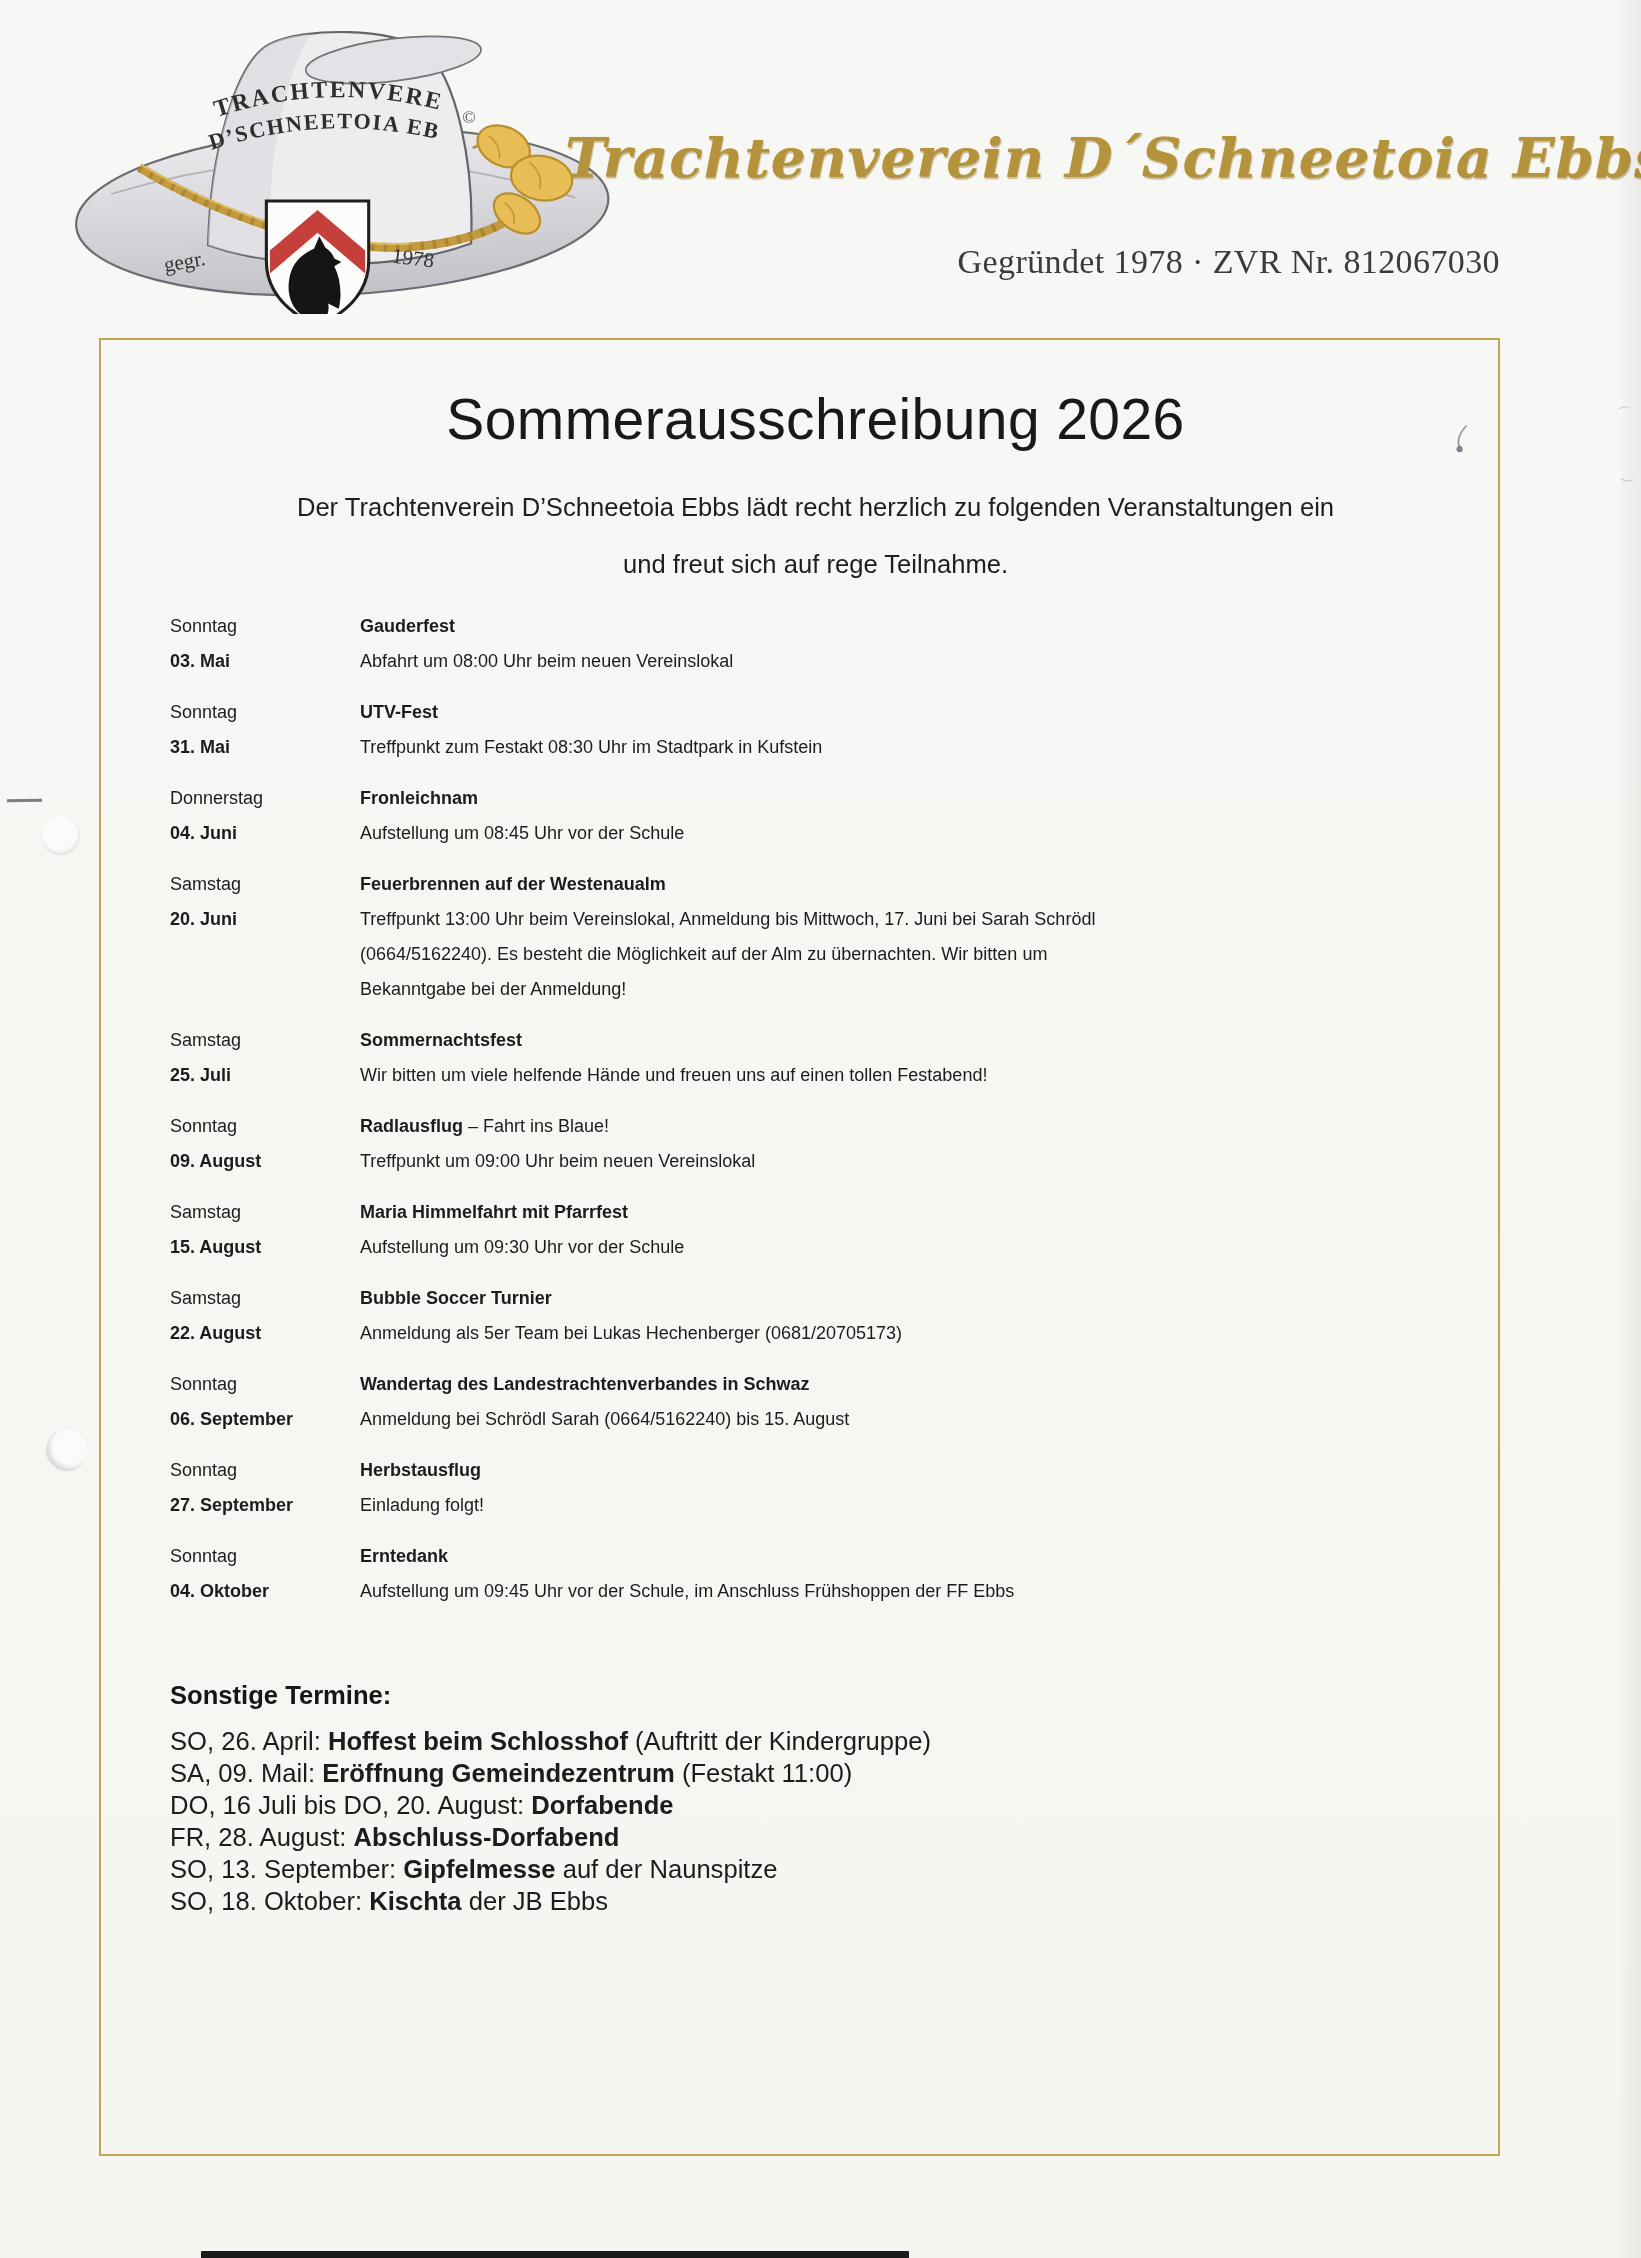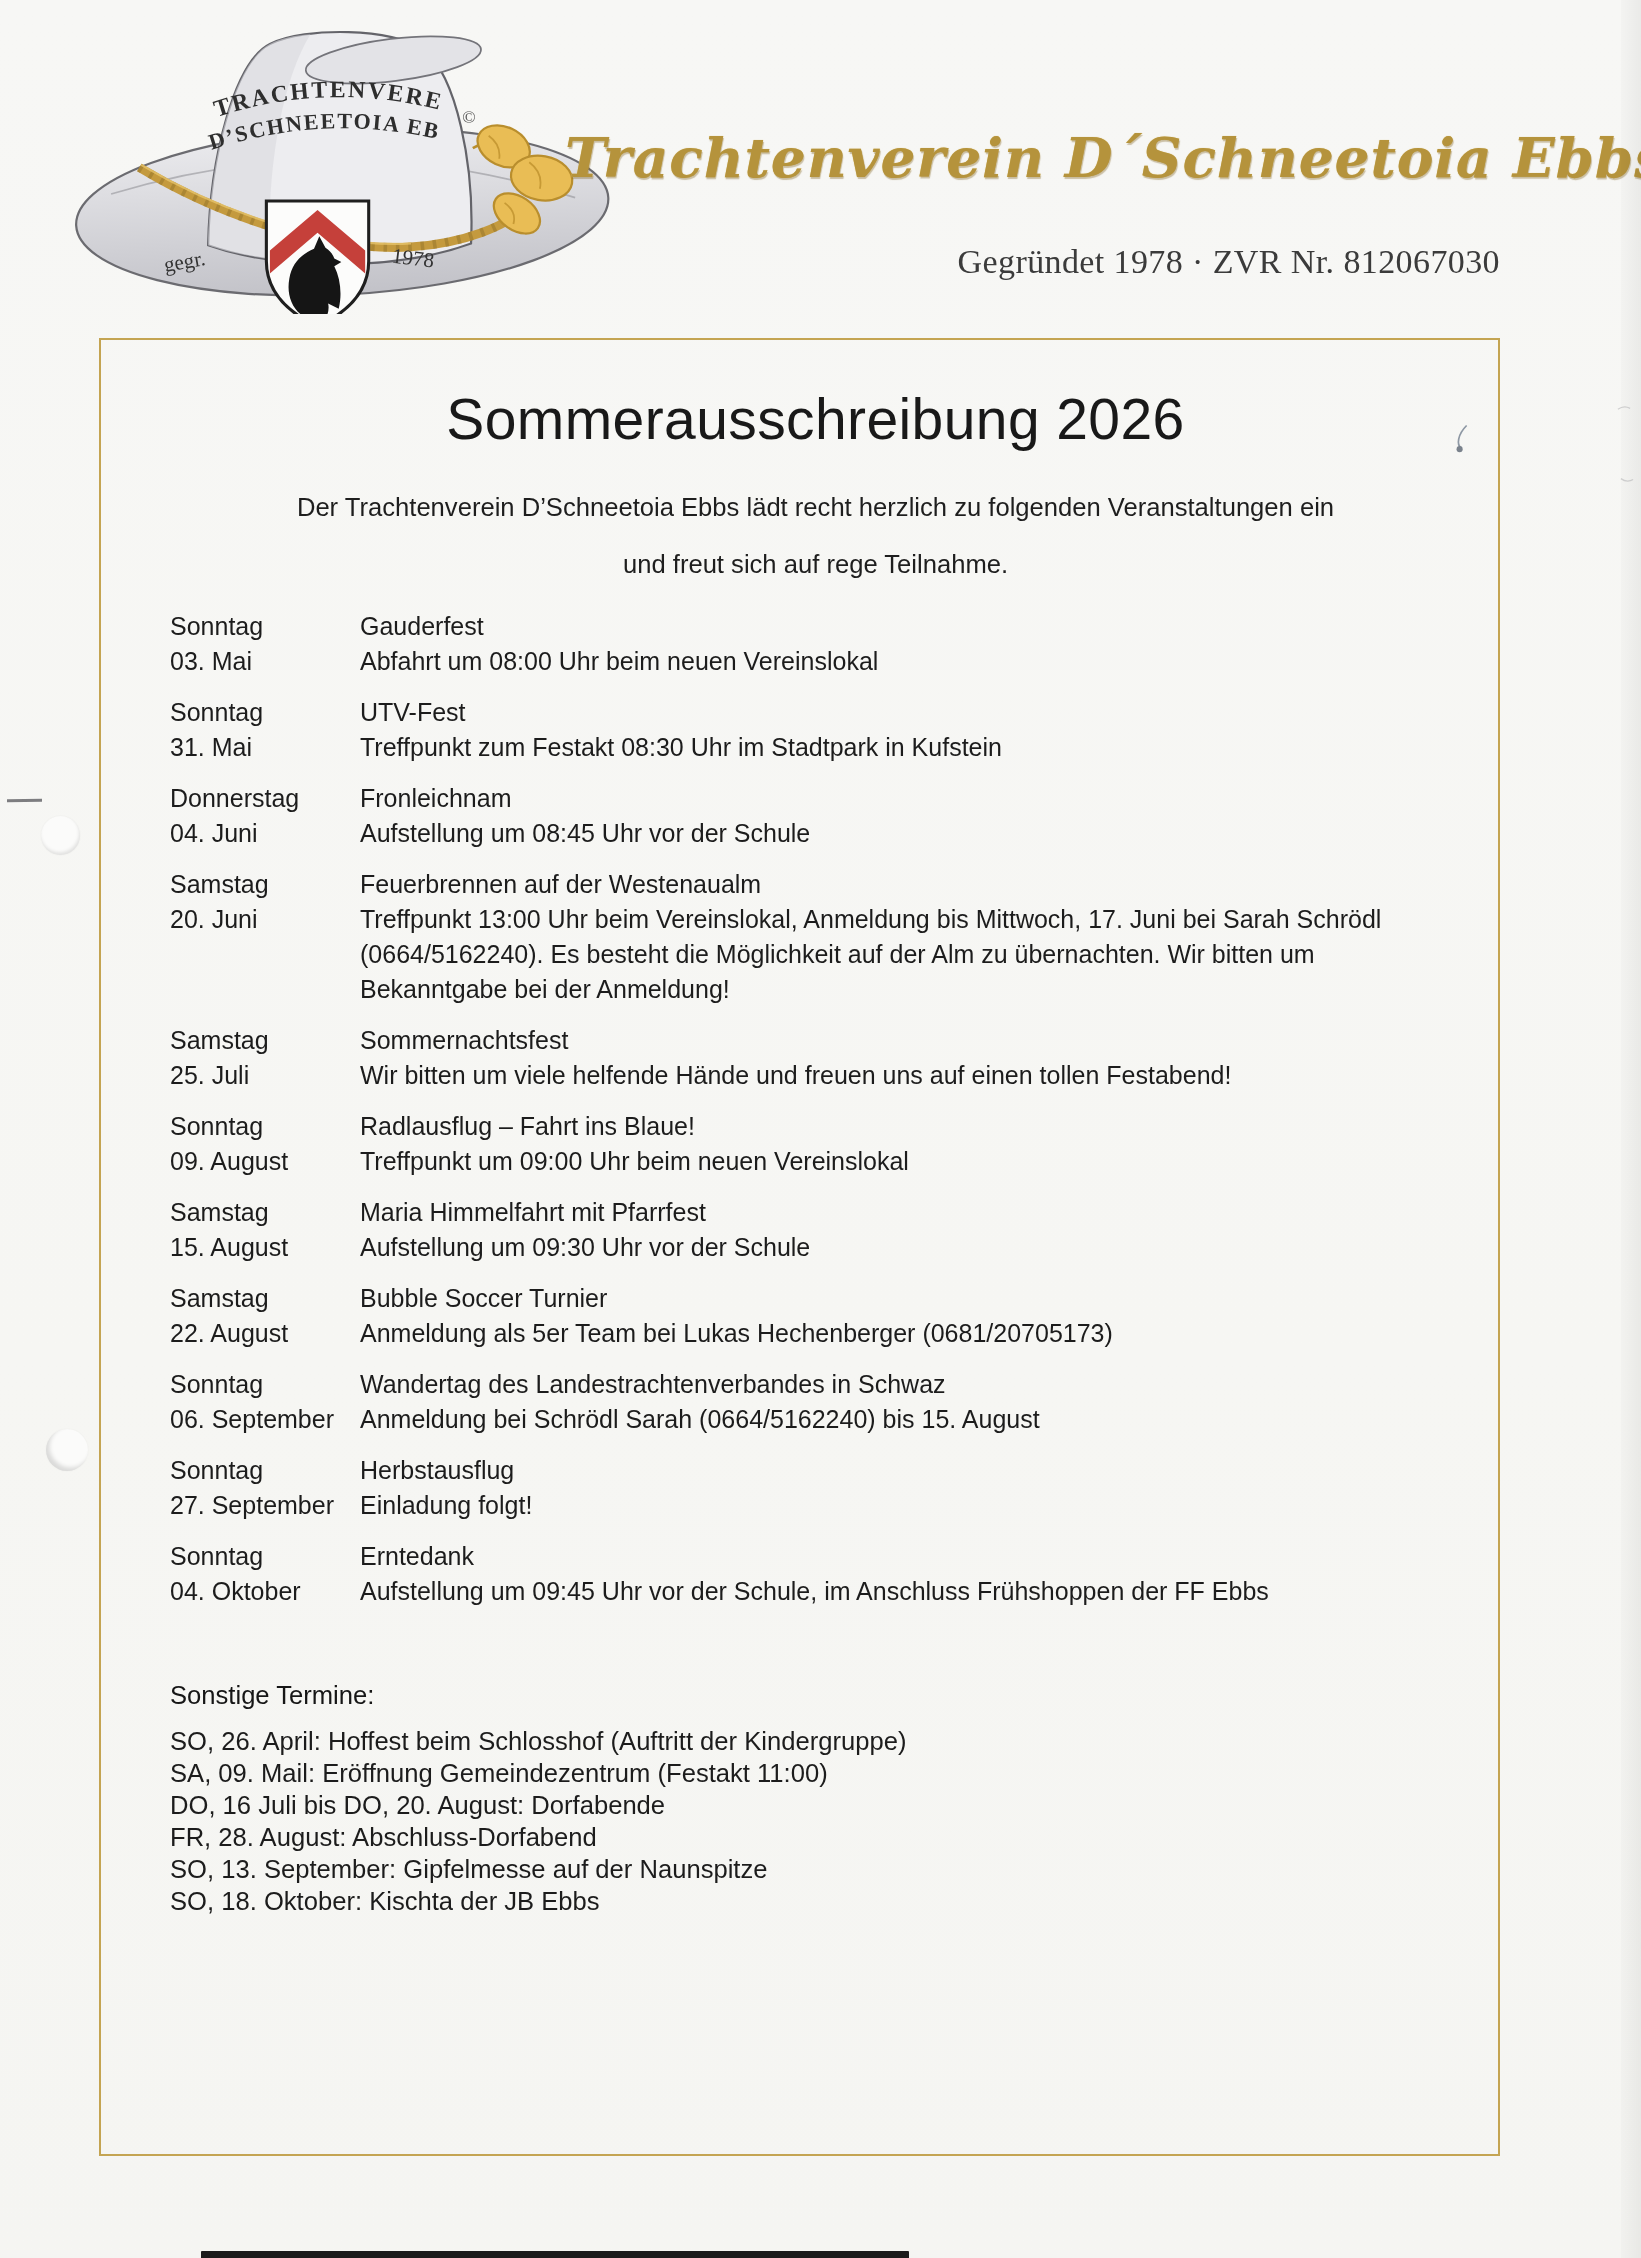--- a/index.html
+++ b/index.html
@@ -33,24 +33,24 @@
     font-size:34px;color:#3b3b3b;letter-spacing:0.4px;white-space:nowrap;
   }
   
   .frame{position:absolute;left:99px;top:338px;width:1397px;height:1814px;
     border:2.6px solid var(--frame-gold,#c4a452);}
   
   .content{position:absolute;left:132px;top:388px;width:1367px;}
   h1.doc-title{margin:0;font-size:57px;font-weight:400;text-align:center;
     letter-spacing:0.4px;line-height:62px;color:#191919;}
   p.intro{margin:29px 0 0 0;text-align:center;font-size:25.6px;line-height:57px;color:#1e1e1e;}
-  .events{margin:16px 0 0 38px;font-size:25px;}
+  .events{margin:16px 0 0 38px;font-size:18px;}
   .event{display:grid;grid-template-columns:190px 1fr;line-height:35px;margin-bottom:16px;}
   .eline{white-space:nowrap;}
-  .event b,.other-line b,h2.other-heading{font-weight:400;}
+  .event b,.other-line b,h2.other-heading{font-weight:700;}
   h2.other-heading{margin:69px 0 0 38px;font-size:25.6px;line-height:35px;color:#161616;}
   .other-list{margin:12.4px 0 0 38px;font-size:25.6px;line-height:32px;}
   .other-line{white-space:nowrap;}
   
   .punch{position:absolute;border-radius:50%;background:#fbfbfa;}
   .punch1{left:41px;top:816px;width:39px;height:39px;
     box-shadow:inset -0.9px -2.6px 3.5px rgba(0,0,0,0.10),0 0 1.8px rgba(0,0,0,0.06);}
   .punch2{left:46px;top:1429px;width:42px;height:42px;
     box-shadow:inset 3.5px -3.5px 4.4px rgba(0,0,0,0.13),0 0 1.8px rgba(0,0,0,0.05);}
   .edge-dash{position:absolute;left:7px;top:799px;width:35px;height:2.6px;background:#7d7d80;transform:rotate(-1deg);}

